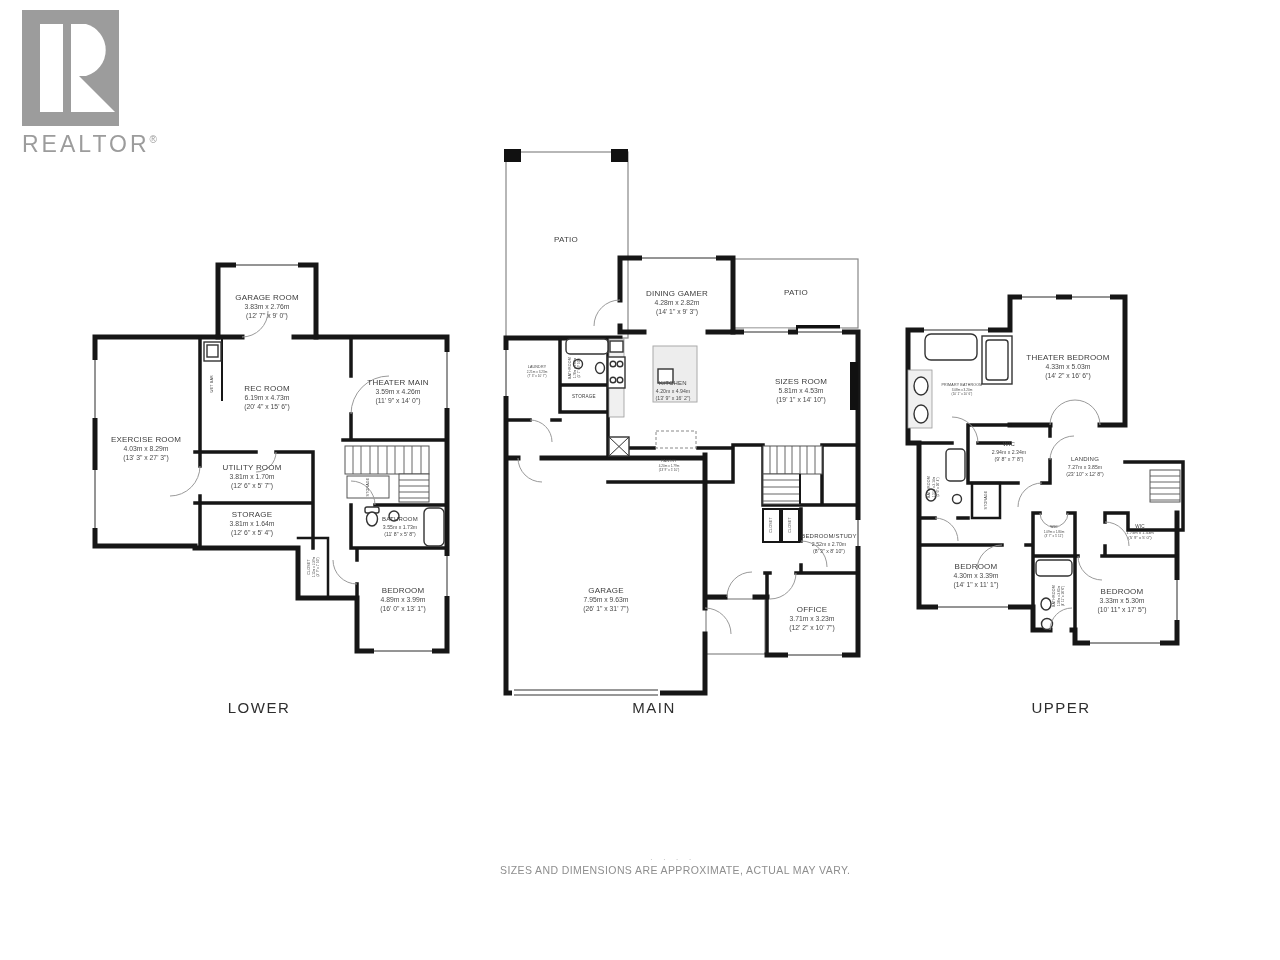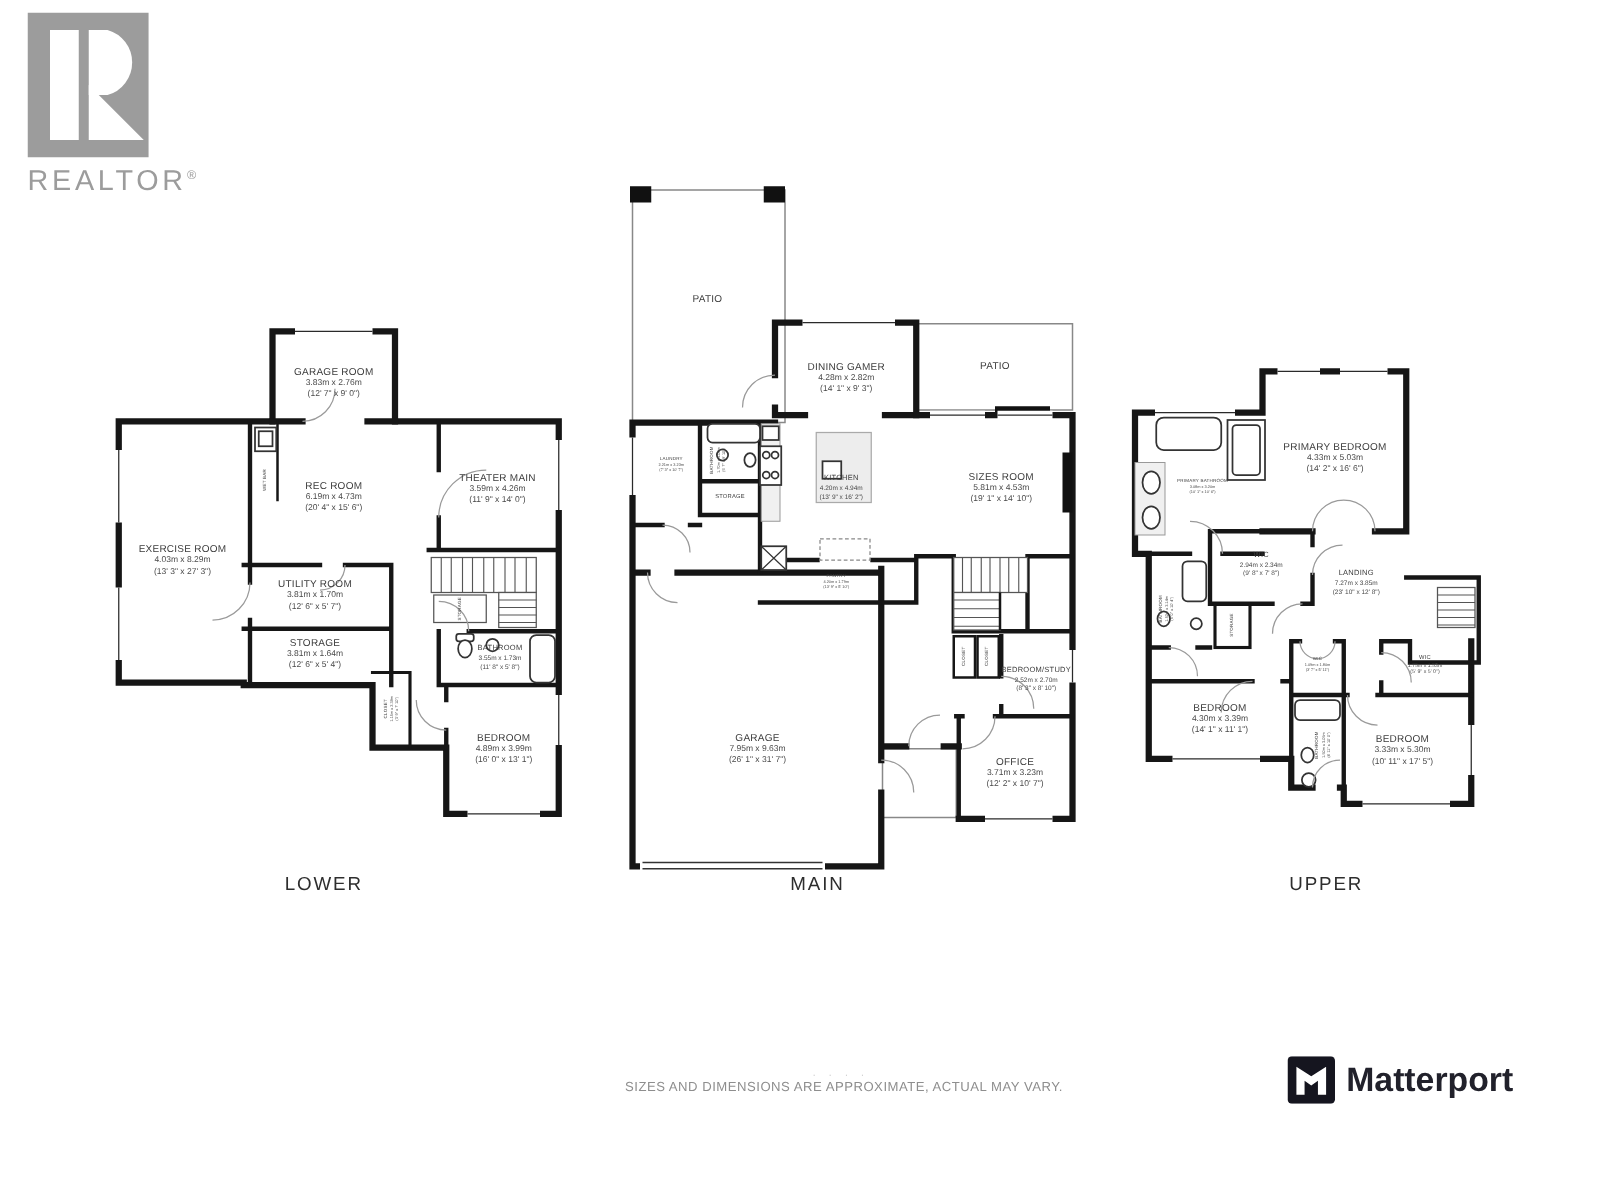--- a/index.html
+++ b/index.html
@@ -313,21 +313,21 @@
         <rect class="fix" x="946" y="449" width="19" height="32" rx="4"></rect>
         <ellipse class="fix" cx="931" cy="495" rx="5" ry="6"></ellipse>
         <circle class="fix" cx="957" cy="499" r="4.5"></circle>
         <rect class="fix" x="1036" y="560" width="36" height="16" rx="4"></rect>
         <ellipse class="fix" cx="1046" cy="604" rx="5" ry="6"></ellipse>
         <circle class="fix" cx="1047" cy="624" r="5.5"></circle>
       </g>
       <path class="door" d="M1050,425 A25,25 0 0 1 1075,400 M1100,425 A25,25 0 0 0 1075,400 M978,443 A26,26 0 0 0 952,417 M1050,460 A24,24 0 0 1 1074,436 M1042,483 A24,24 0 0 0 1018,507 M1040,513 A14,14 0 0 0 1054,527 M1068,513 A14,14 0 0 1 1054,527 M1078,556 A24,24 0 0 0 1102,580 M1105,522 A24,24 0 0 1 1129,546 M1002,545 A25,25 0 0 0 977,570 M1050,630 A22,22 0 0 1 1072,608 M935,518 A23,23 0 0 1 958,541"></path>
     </svg>
     <div class="rl" style="left:168px;top:82px">
-      <div class="nm">PRIMARY BEDROOM</div>
+      <div class="nm">THEATER BEDROOM</div>
       <div class="dm">4.33m x 5.03m</div>
       <div class="dm">(14' 2" x 16' 6")</div>
     </div>
     <div class="rl xs" style="left:62px;top:104px">
       <div class="nm">PRIMARY BATHROOM</div>
       <div class="dm">3.08m x 3.20m</div>
       <div class="dm">(10' 1" x 10' 6")</div>
     </div>
     <div class="rl md" style="left:109px;top:167px">
       <div class="nm">WIC</div>
@@ -374,21 +374,14 @@
     </div>
   </div>
 
   <div class="fl" style="left:259px;top:699px">LOWER</div>
   <div class="fl" style="left:654px;top:699px">MAIN</div>
   <div class="fl" style="left:1061px;top:699px">UPPER</div>
 
   <div class="faint">· ·   · ·</div>
   <div class="disclaimer">SIZES AND DIMENSIONS ARE APPROXIMATE, ACTUAL MAY VARY.</div>
 
-  <div class="mp">
-    <svg width="38" height="38" viewBox="0 0 32 32">
-      <rect width="32" height="32" rx="3" fill="#15151f"></rect>
-      <path d="M6 26 V7 l10 6.5 L26 7 v19 h-5.5 V16.5 l-4.5 3.2 -4.5-3.2 V26 Z" fill="#fff"></path>
-    </svg>
-    <div class="mp-word">Matterport</div>
-  </div>
 
 </div>
 
 </body></html>

